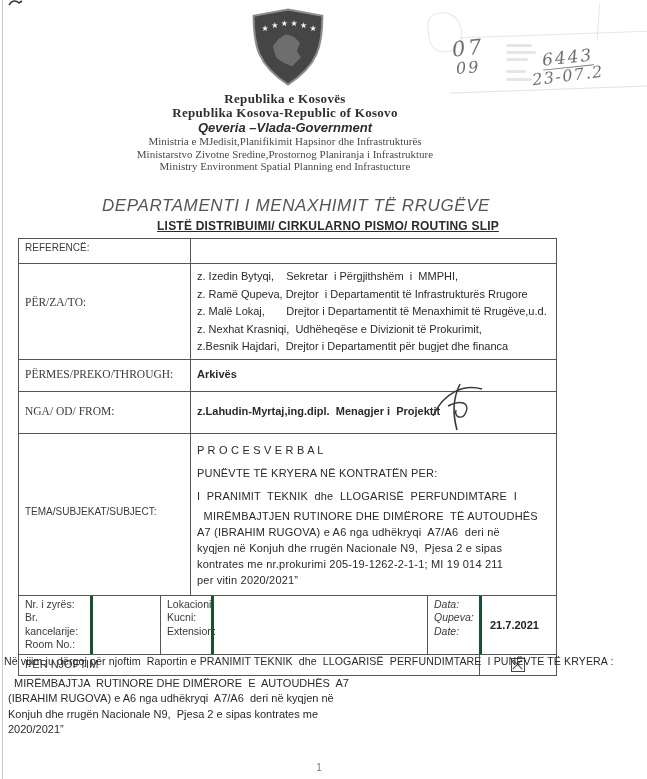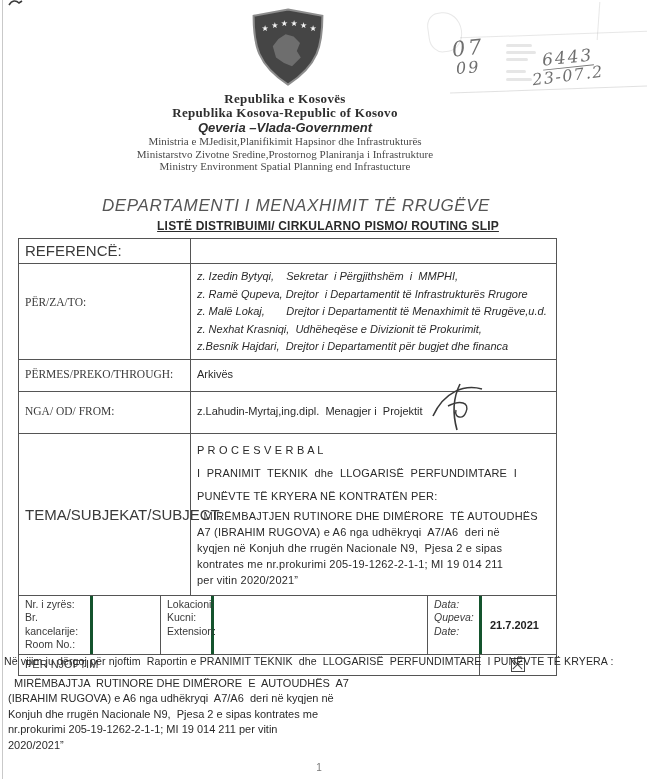--- a/index.html
+++ b/index.html
@@ -35,41 +35,41 @@
   .hand-07 { left:32px; top:36px; font-size:21px; transform:rotate(-6deg); letter-spacing:3px; }
   .hand-09 { left:36px; top:58px; font-size:16px; transform:rotate(-5deg); letter-spacing:2px; }
   .hand-num { left:122px; top:47px; font-size:17px; transform:rotate(-6deg); letter-spacing:2px; border-bottom:1.5px solid #777; padding-bottom:0; }
   .hand-date { left:112px; top:66px; font-size:16px; transform:rotate(-7deg); letter-spacing:1.5px; }
 
   
   .doc-table { position:absolute; left:18px; top:238px; width:539px; border:1px solid #555; background:transparent; }
   .trow { display:flex; border-bottom:1px solid #555; }
   .trow:last-child { border-bottom:none; }
   .cell { padding:3px 6px; }
-  .cell-label { width:172px; border-right:1px solid #555; font-size:15px; color:#3a3a3a; }
+  .cell-label { width:172px; border-right:1px solid #555; font-size:10px; color:#3a3a3a; }
   .cell-value { flex:1; font-size:11px; color:#2a2a2a; }
   .serif-label { font-family:"Liberation Serif", serif; font-size:11.5px; }
   .r-reference { min-height:25px; }
   .r-to { min-height:89px; }
   .r-to .cell-label { padding-top:32px; }
-  .r-to .cell-value { padding-top:4px;font-style:italic; }
+  .r-to .cell-value { padding-top:4px; }
   .r-through { min-height:32px; }
   .r-through .cell { padding-top:8px; }
   .r-from { min-height:42px; }
   .r-from .cell { padding-top:13px; }
   .r-subject { min-height:162px; }
   .r-subject .cell-label { padding-top:72px; }
   .r-subject .cell-value { padding-top:5px; }
   .r-info { min-height:44px; }
   .r-notify { min-height:20px; }
   .pre { white-space:pre; }
   .name-line { line-height:17.6px; white-space:pre; }
   .sline-big { line-height:23px; white-space:pre; letter-spacing:.2px; }
   .sline { line-height:16px; white-space:pre; letter-spacing:.2px; }
-  .bold { font-weight:normal; }
+  .bold { font-weight:bold; }
   .info-cell { border-right:3px solid #14532d; padding:2px 6px; font-size:10.5px; line-height:13.5px; color:#3a3a3a; }
   .info-blank { border-right:1px solid #555; }
   .date-cell { flex:1; font-size:11px; font-weight:bold; color:#222; display:flex; align-items:center; padding-left:8px; border-right:none; }
   .notify-cell { flex:1; font-size:11px; color:#3a3a3a; padding:3px 6px; border-right:1px solid #555; }
   .checkbox-cell { width:76px; display:flex; align-items:center; justify-content:center; }
   .checkbox { width:14px; height:14px; border:1.5px solid #444; position:relative; background:#fff; cursor:pointer; }
   .checkbox.checked::before, .checkbox.checked::after {
     content:""; position:absolute; left:-1px; top:5px; width:13px; height:1.4px; background:#444; }
   .checkbox.checked::before { transform:rotate(45deg); }
   .checkbox.checked::after { transform:rotate(-45deg); }
@@ -155,22 +155,22 @@
 
   <div class="trow r-from">
     <div class="cell cell-label serif-label">NGA/ OD/ FROM:</div>
     <div class="cell cell-value bold pre">z.Lahudin-Myrtaj,ing.dipl.  Menagjer i  Projektit</div>
   </div>
 
   <div class="trow r-subject">
     <div class="cell cell-label">TEMA/SUBJEKAT/SUBJECT:</div>
     <div class="cell cell-value">
       <div class="sline-big">P R O C E S V E R B A L</div>
+      <div class="sline-big">PUNËVTE TË KRYERA NË KONTRATËN PER:</div>
       <div class="sline-big">I  PRANIMIT  TEKNIK  dhe  LLOGARISË  PERFUNDIMTARE  I</div>
-      <div class="sline-big">PUNËVTE TË KRYERA NË KONTRATËN PER:</div>
       <div class="sline">  MIRËMBAJTJEN RUTINORE DHE DIMËRORE  TË AUTOUDHËS</div>
       <div class="sline">A7 (IBRAHIM RUGOVA) e A6 nga udhëkryqi  A7/A6  deri në</div>
       <div class="sline">kyqjen në Konjuh dhe rrugën Nacionale N9,  Pjesa 2 e sipas</div>
       <div class="sline">kontrates me nr.prokurimi 205-19-1262-2-1-1; MI 19 014 211</div>
       <div class="sline">per vitin 2020/2021”</div>
     </div>
   </div>
 
   <div class="trow r-info">
     <div class="info-cell" style="width:74px;">
@@ -206,17 +206,16 @@
   <path d="M3 36 C 14 12, 34 4, 52 9" stroke="#3a3a3a" stroke-width="1.6" fill="none"></path>
   <path d="M30 4 C 24 16, 22 32, 27 50" stroke="#3a3a3a" stroke-width="1.6" fill="none"></path>
   <path d="M18 26 C 30 20, 40 22, 36 32 C 33 40, 24 38, 26 30" stroke="#3a3a3a" stroke-width="1.4" fill="none"></path>
 </svg>
 
 <div class="intro-line">Në vijim ju dërgoj për njoftim  Raportin e PRANIMIT TEKNIK  dhe  LLOGARISË  PERFUNDIMTARE  I PUNËVTE TË KRYERA :</div>
 <div class="subject-block">
   <div>  MIRËMBAJTJA  RUTINORE DHE DIMËRORE  E  AUTOUDHËS  A7</div>
   <div>(IBRAHIM RUGOVA) e A6 nga udhëkryqi  A7/A6  deri në kyqjen në</div>
   <div>Konjuh dhe rrugën Nacionale N9,  Pjesa 2 e sipas kontrates me</div>
-  <div>nr.prokurimi 205-19-1262-2-1-1; MI 19 014 211 per vitin</div>
   <div>2020/2021”</div>
 </div>
 <div class="closing">Me respekt,</div>
 <div class="page-number">1</div>
 
 </body></html>

